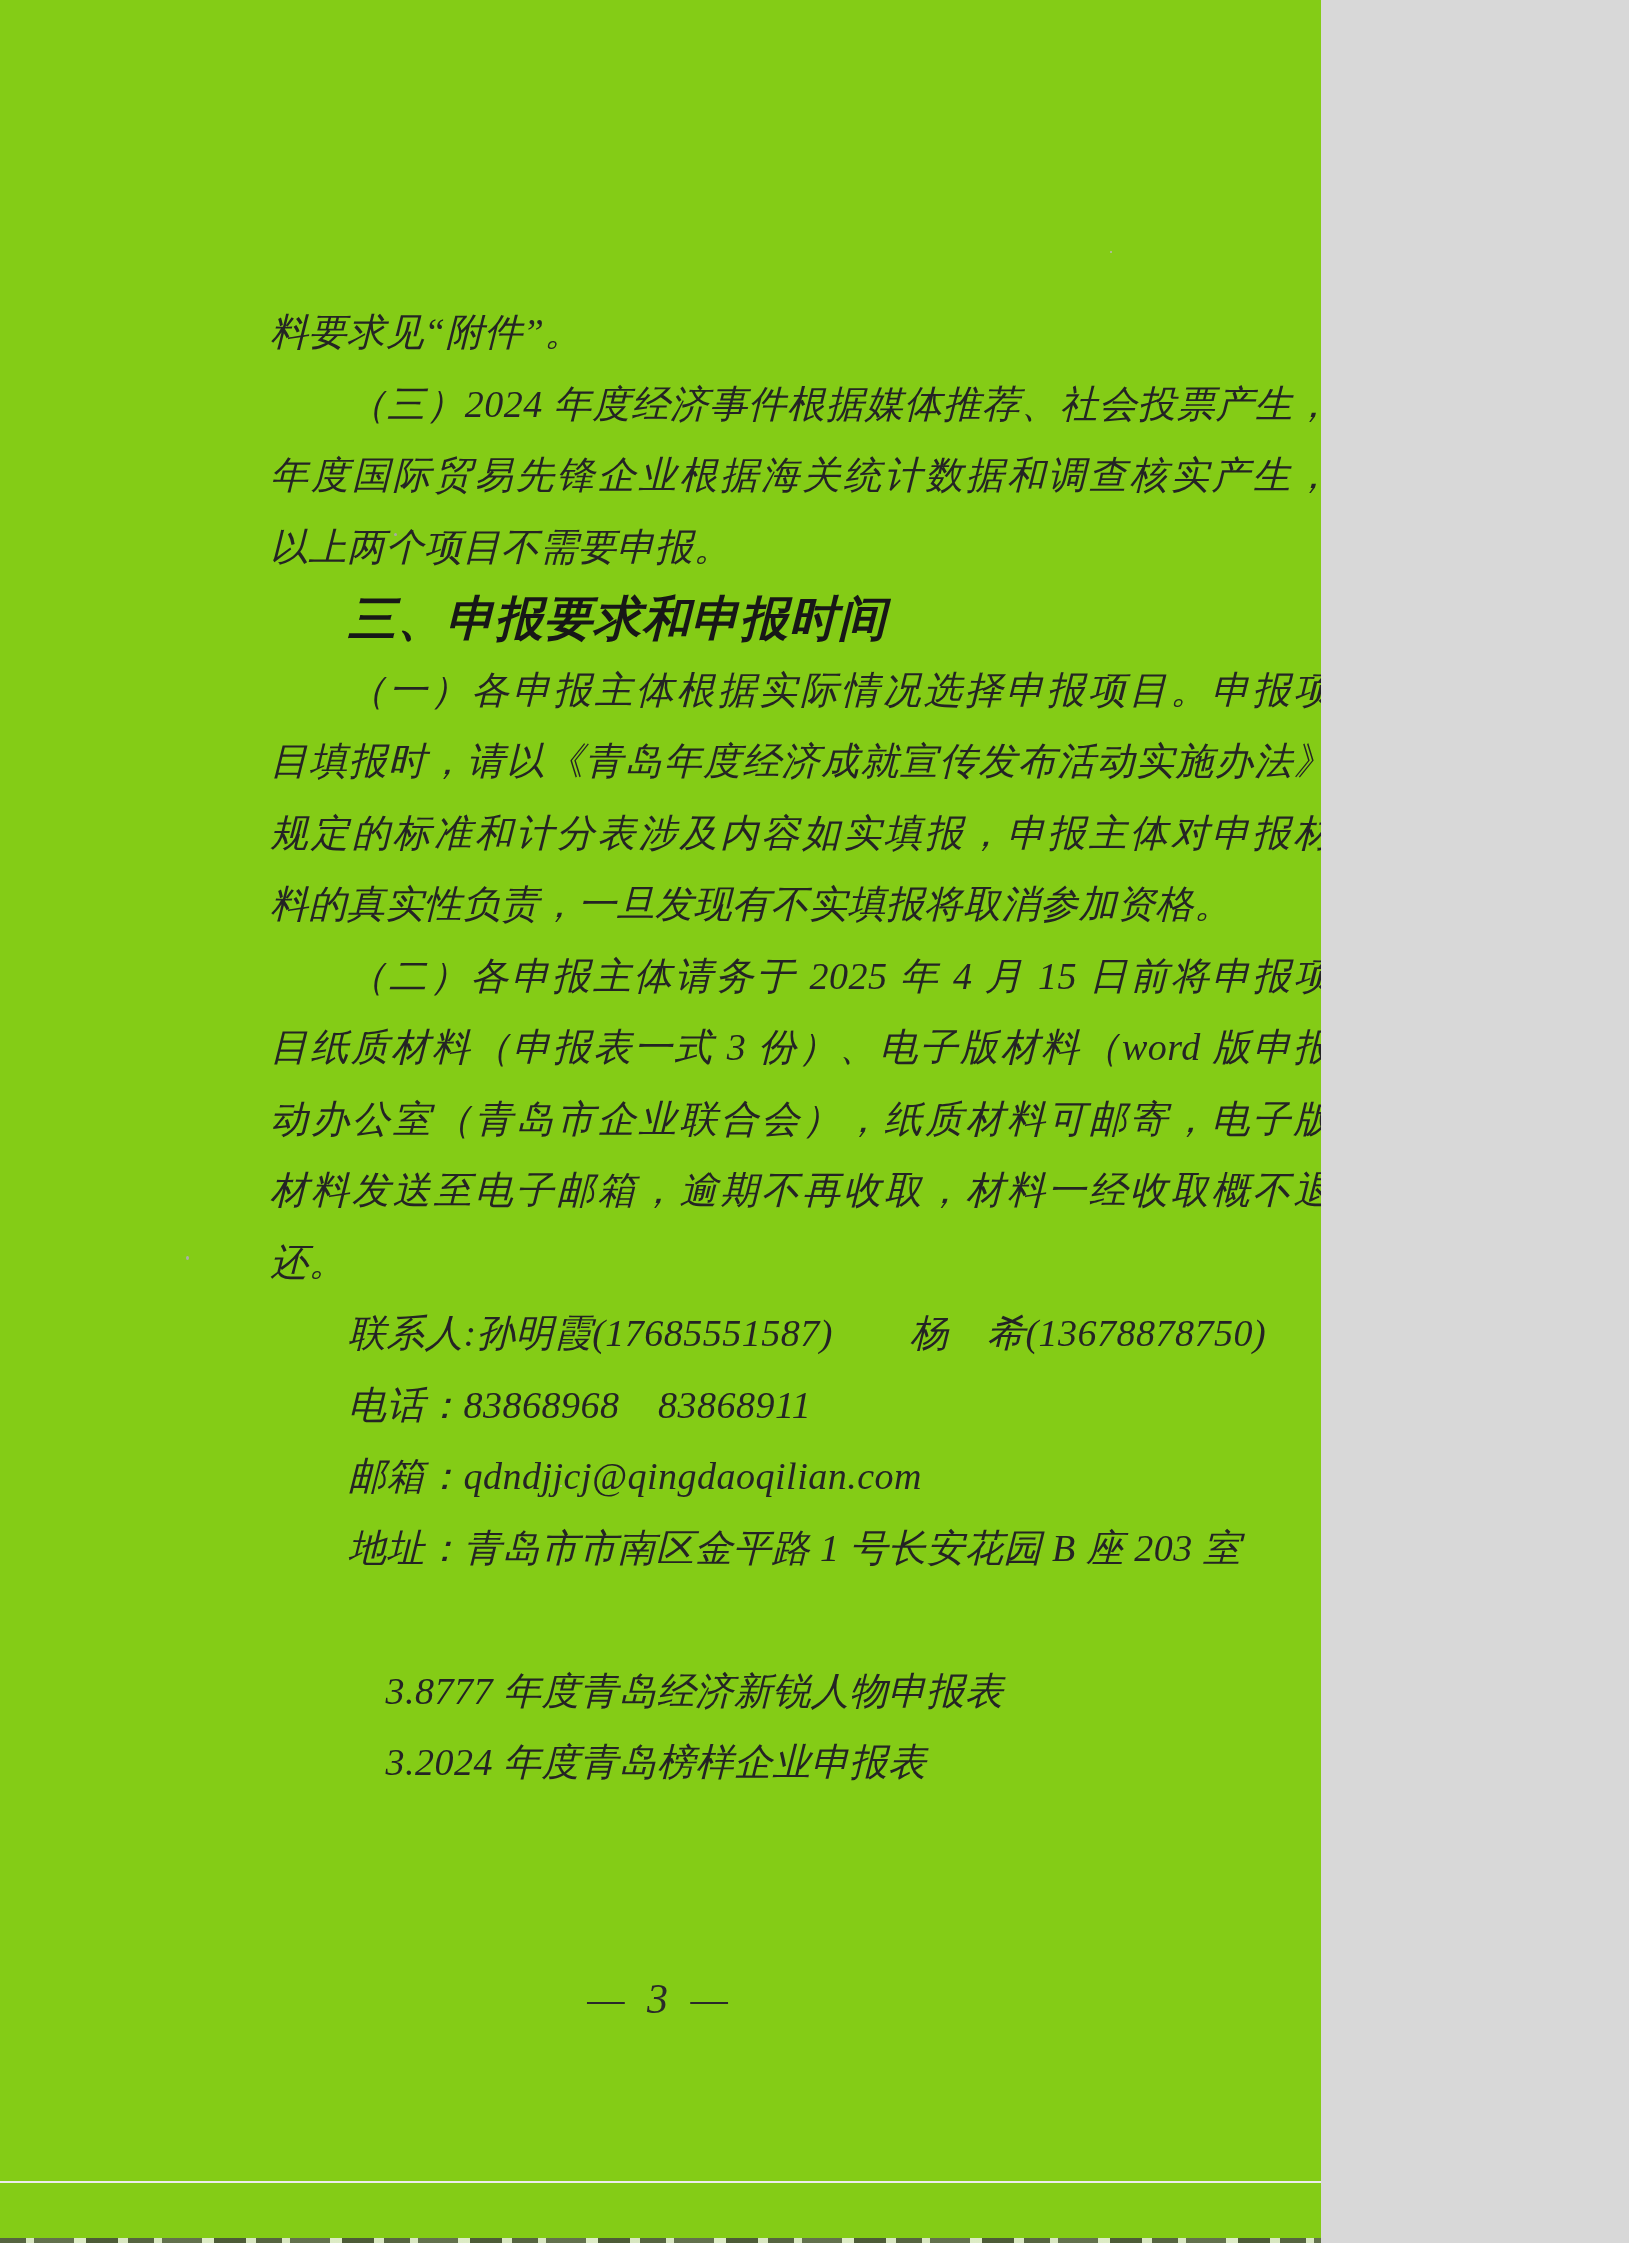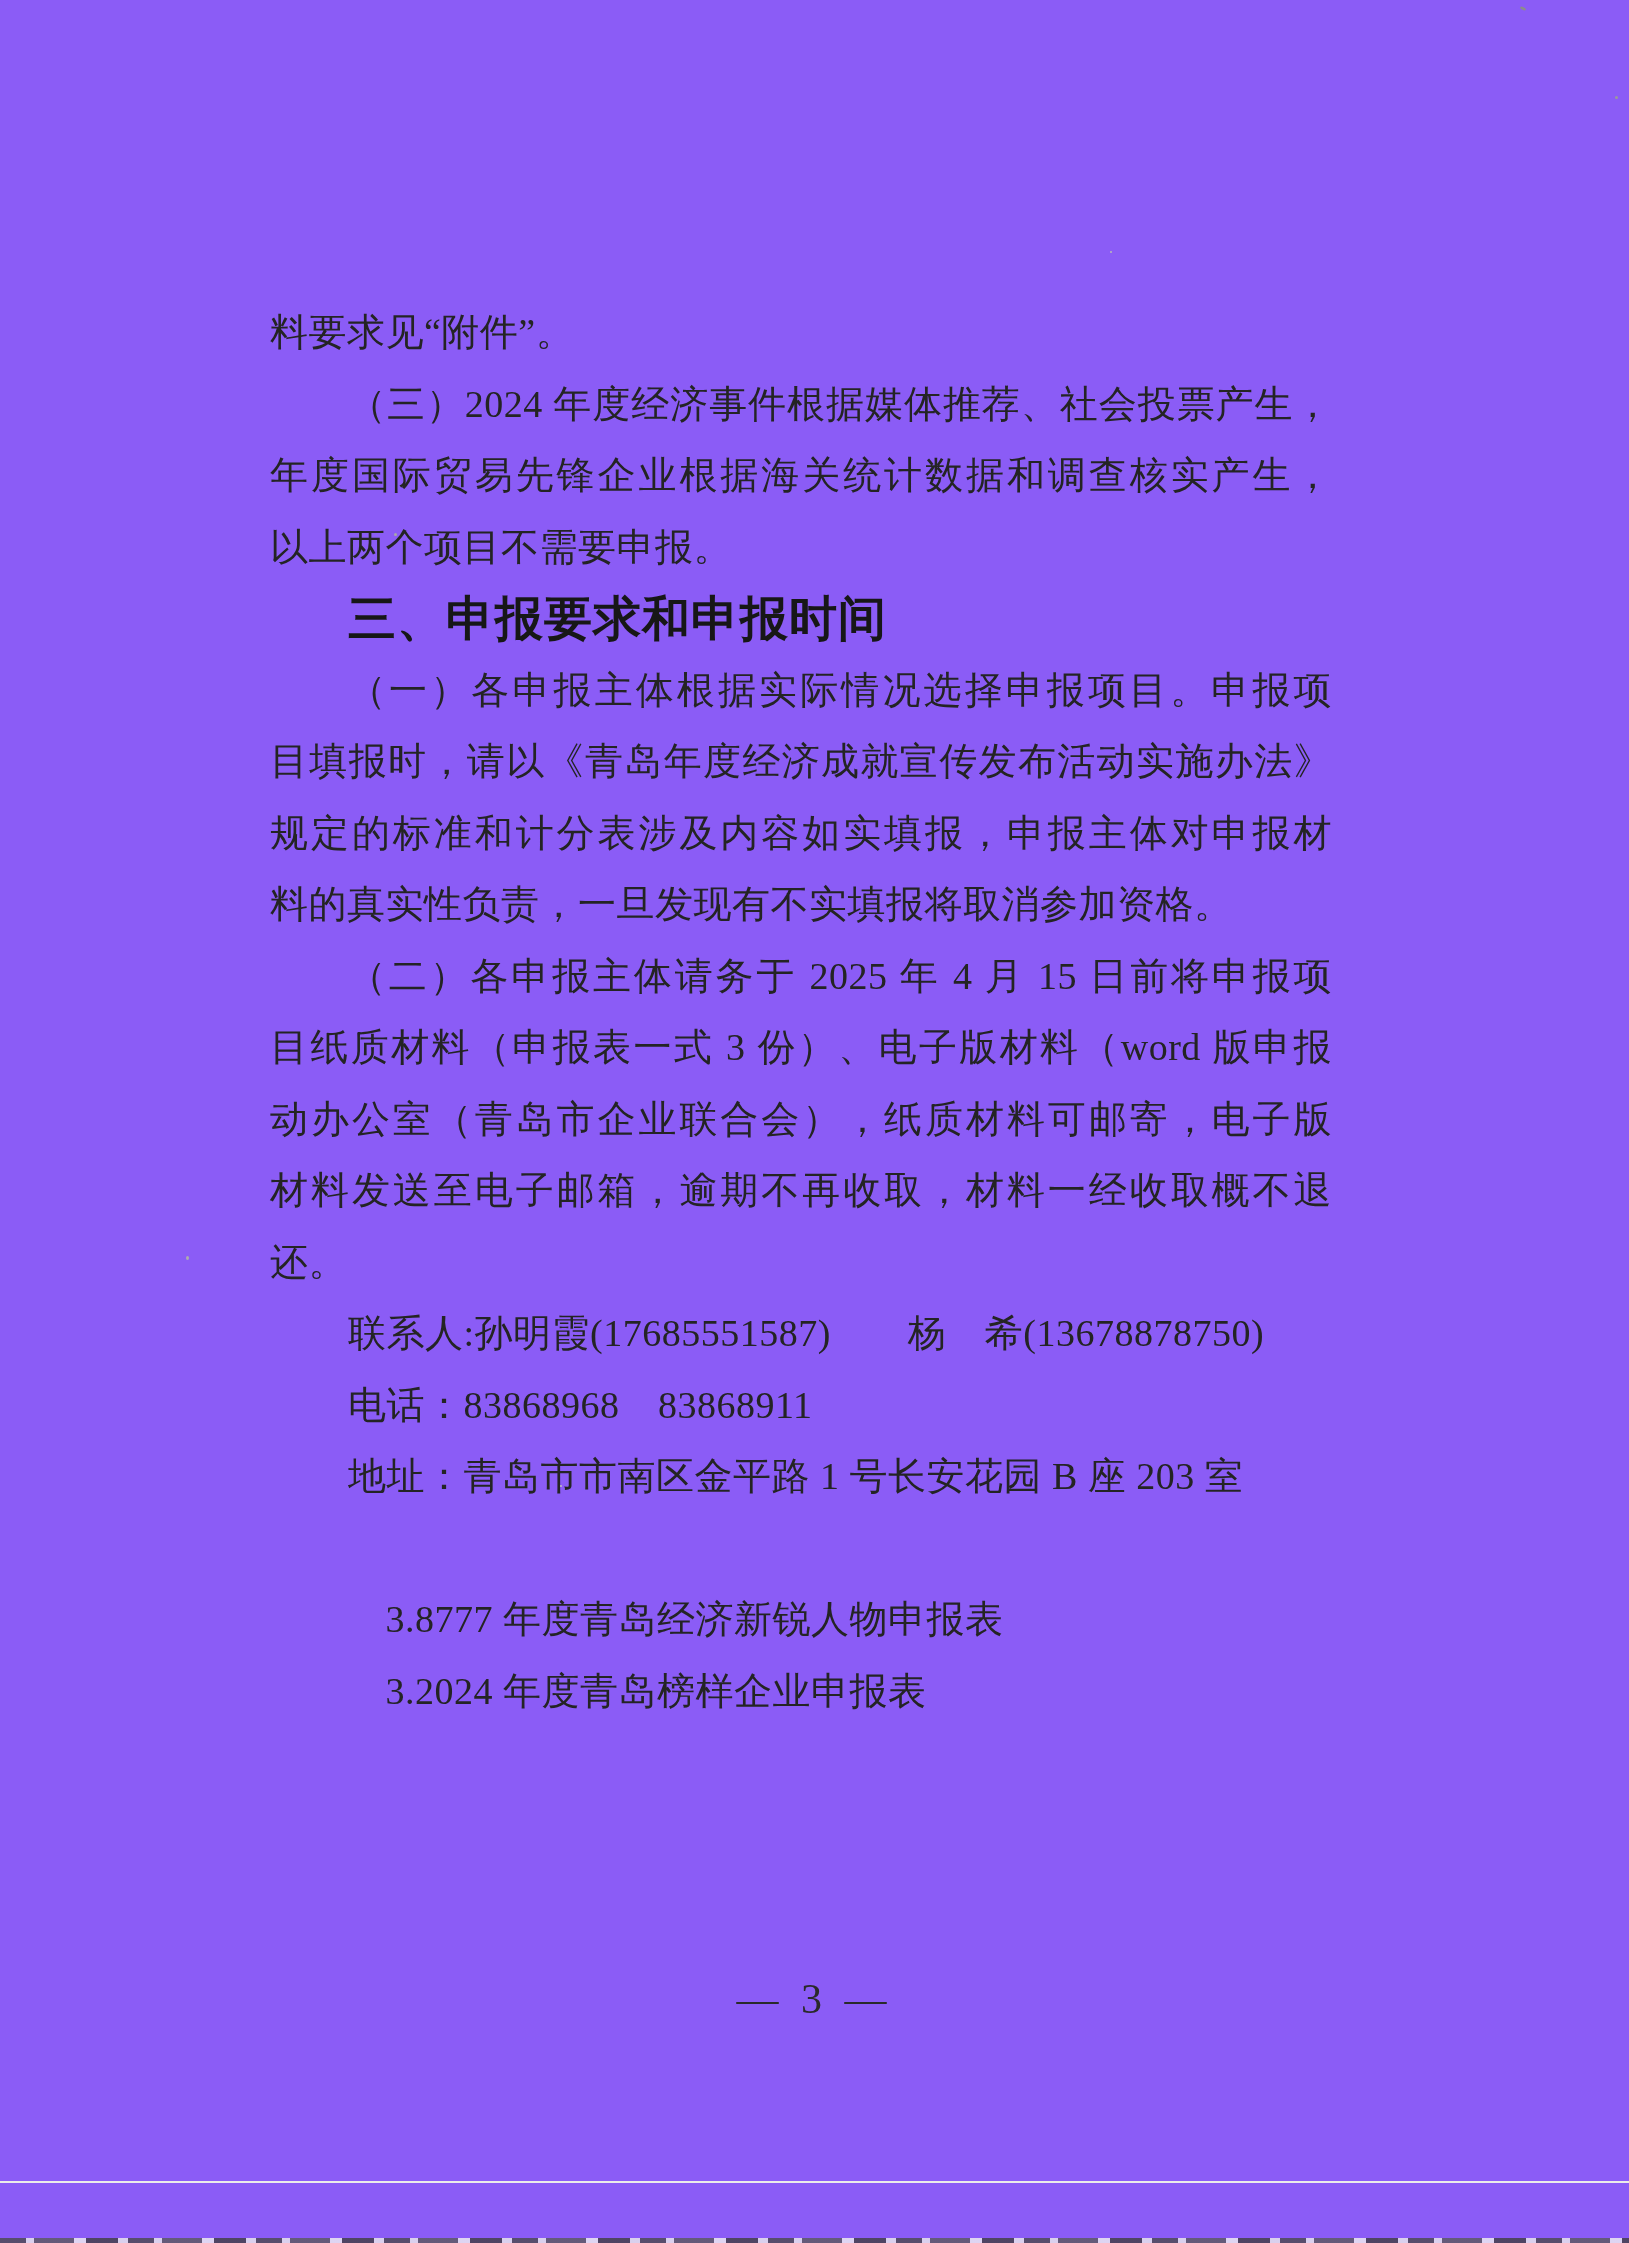--- a/index.html
+++ b/index.html
@@ -1,22 +1,23 @@
 <!DOCTYPE html>
 <html><head>
 <meta charset="utf-8">
 <style>
   html,body{margin:0;padding:0;background:#d8d8d8;}
   .page{
     position:relative;
-    width:1629px;height:2243px;
-    background:#8b5cf6;
+    width:1321px;height:2243px;
+    background:#84cc16;
     overflow:hidden;
     font-family:"Liberation Serif","DejaVu Serif",serif;
     color:#242424;
+    font-style:italic;
   }
   .text-block{
     position:absolute;
     left:270px;top:297px;
     width:1062px;
     font-size:38px;
     letter-spacing:0.5px;
   }
   .row{
     height:71.5px;
@@ -83,20 +84,21 @@
     <div class="row j">目填报时，请以《青岛年度经济成就宣传发布活动实施办法》</div>
     <div class="row j">规定的标准和计分表涉及内容如实填报，申报主体对申报材</div>
     <div class="row">料的真实性负责，一旦发现有不实填报将取消参加资格。</div>
     <div class="row indent j">（二）各申报主体请务于 2025 年 4 月 15 日前将申报项</div>
     <div class="row j">目纸质材料（申报表一式 3 份）、电子版材料（word 版申报</div>
     <div class="row j">动办公室（青岛市企业联合会），纸质材料可邮寄，电子版</div>
     <div class="row j">材料发送至电子邮箱，逾期不再收取，材料一经收取概不退</div>
     <div class="row">还。</div>
     <div class="row indent">联系人:孙明霞(17685551587)　　杨　希(13678878750)</div>
     <div class="row indent">电话：83868968　83868911</div>
+    <div class="row indent">邮箱：qdndjjcj@qingdaoqilian.com</div>
     <div class="row indent">地址：青岛市市南区金平路 1 号长安花园 B 座 203 室</div>
 
     <div class="row"></div>
 
     <div class="row"><span class="att-label ghost">附件：</span><span>3.8777 年度青岛经济新锐人物申报表</span></div>
     <div class="row"><span class="att-label ghost">附件：</span><span>3.2024 年度青岛榜样企业申报表</span></div>
   </div>
 
   <div class="page-number">— 3 —</div>
 

